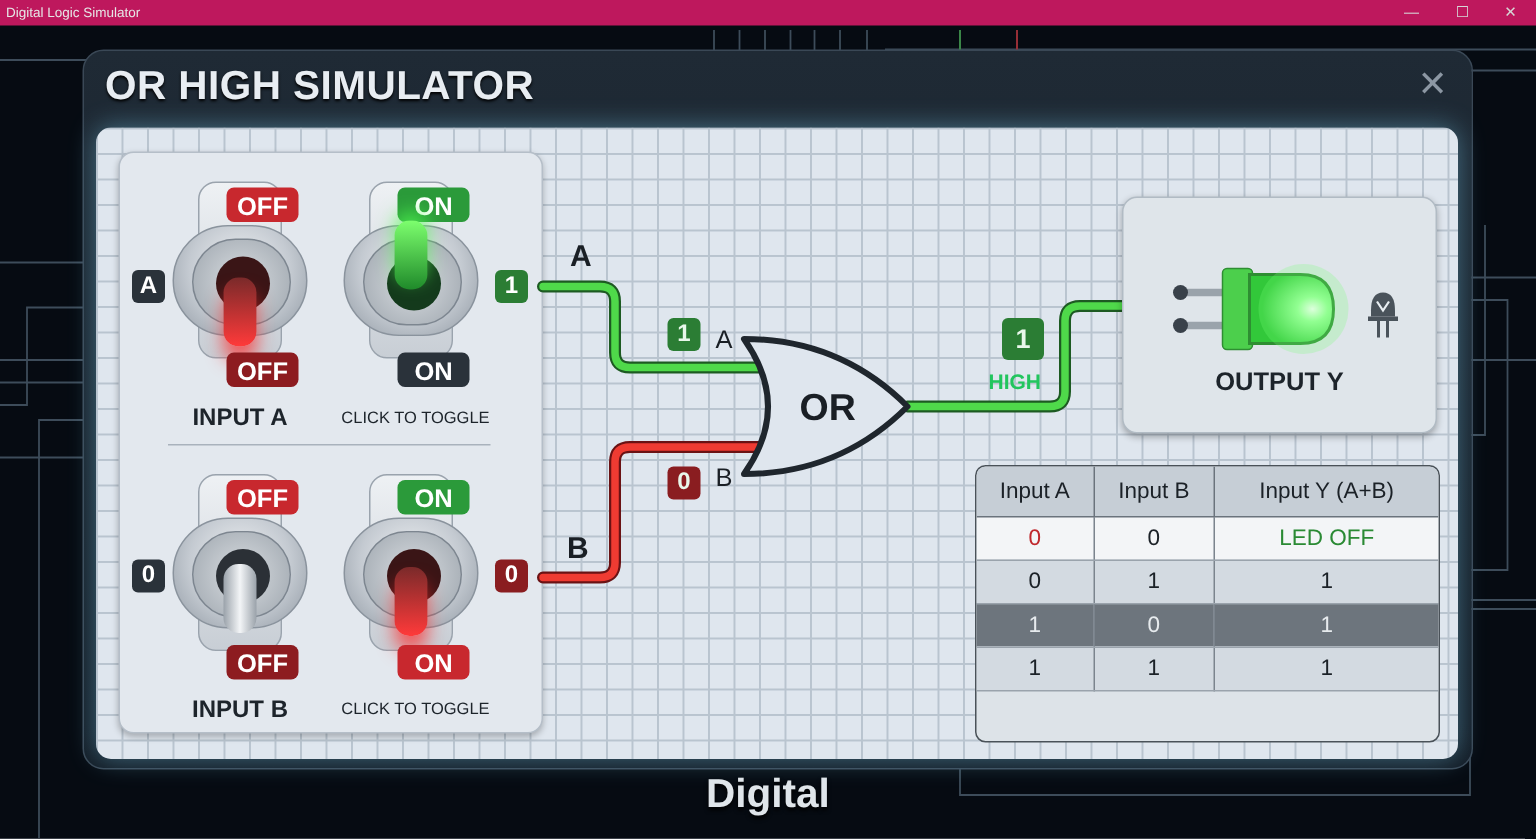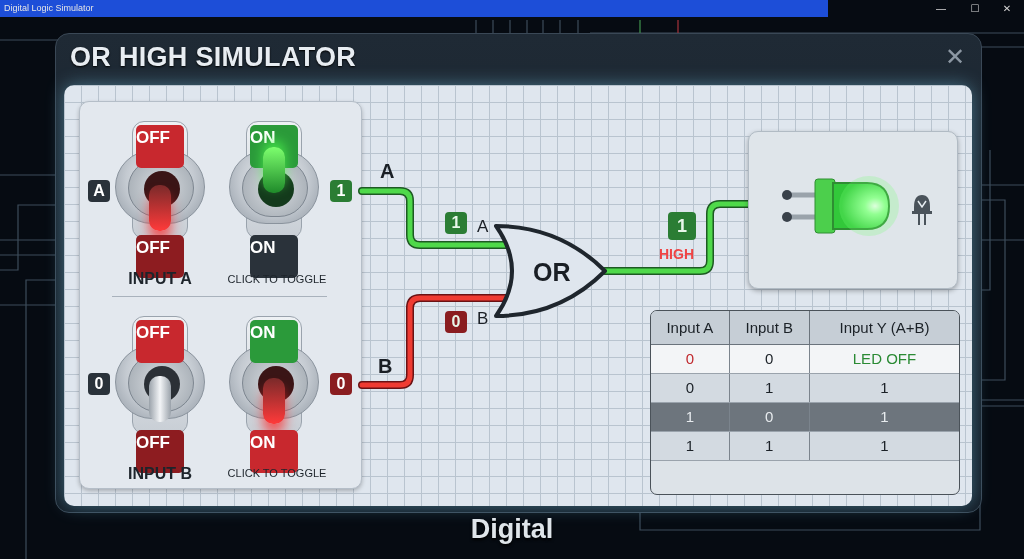--- a/index.html
+++ b/index.html
@@ -1,30 +1,30 @@
 <!DOCTYPE html>
 <html><head>
 <meta charset="utf-8">
 <style>
   * { box-sizing: border-box; margin: 0; padding: 0; }
   html, body { width: 1024px; height: 559px; overflow: hidden; background: #060b12; font-family: "Liberation Sans", "DejaVu Sans", sans-serif; }
-  .titlebar { position: absolute; left: 0; top: 0; width: 828px; height: 17px; background: #1d4ed8; color: #e6e6e6; font-size: 9px; line-height: 17px; padding-left: 4px; z-index: 5; }
+  .titlebar { position: absolute; left: 0; top: 0; width: 1024px; height: 17px; background: #be185d; color: #e6e6e6; font-size: 9px; line-height: 17px; padding-left: 4px; z-index: 5; }
   .titlebar .ctrl { position: absolute; top: 0; width: 34px; height: 17px; display: flex; align-items: center; justify-content: center; color: #d6d6d6; font-size: 10px; }
   .bg-circuit { position: absolute; left: 0; top: 17px; width: 1024px; height: 542px; }
   .app-frame { position: absolute; left: 55px; top: 33px; width: 927px; height: 480px; border-radius: 14px; background: linear-gradient(180deg, #1f2a35 0%, #131c26 100%); border: 1px solid #3a4856; }
   .app-title { position: absolute; left: 70px; top: 42px; color: #e8edf2; font-size: 27px; font-weight: bold; letter-spacing: 0.3px; text-shadow: 0 1px 2px #000; }
   .app-close { position: absolute; left: 942px; top: 44px; width: 26px; height: 26px; color: #8c97a3; font-size: 24px; line-height: 26px; text-align: center; }
   .workspace { position: absolute; left: 64px; top: 85px; width: 908px; height: 421px; border-radius: 10px; background-color: #dfe6ee;
     background-image: linear-gradient(#b9c4cf 1px, transparent 1px), linear-gradient(90deg, #b9c4cf 1px, transparent 1px);
     background-size: 17px 17px; box-shadow: 0 0 18px rgba(120,200,230,0.45); }
   .input-panel { position: absolute; left: 79px; top: 101px; width: 283px; height: 388px; border-radius: 10px; background: #e3e8ee; border: 1px solid #b5bec8; box-shadow: 0 2px 4px rgba(0,0,0,0.25); }
   .divider { position: absolute; left: 112px; top: 296px; width: 215px; height: 1px; background: #a9b2bc; }
   .toggle { position: absolute; width: 62px; height: 150px; }
   .toggle .plate { position: absolute; left: 3px; top: 16px; width: 56px; height: 118px; border-radius: 12px; background: linear-gradient(180deg, #eef1f4, #c8ced5); border: 1px solid #9aa3ad; }
-  .toggle .lab { position: absolute; left: 7px; width: 48px; height: 43px; border-radius: 5px; color: #fff; font-size: 17px; font-weight: bold; text-align: left; line-height: 25px; }
+  .toggle .lab { position: absolute; left: 22px; width: 48px; height: 23px; border-radius: 5px; color: #fff; font-size: 17px; font-weight: bold; text-align: center; line-height: 25px; }
   .toggle .lab.top { top: 20px; } .toggle .lab.bot { top: 130px; }
   .red { background: #c8282e; } .dred { background: #8d1c20; } .green { background: #2b9a3a; } .dark { background: #2a323a; }
   .nut { position: absolute; left: -14px; top: 45px; width: 90px; height: 74px; border-radius: 40px; background: radial-gradient(circle at 50% 40%, #f1f3f5 0%, #c4cad1 55%, #8f98a2 100%); border: 1px solid #8a939d; }
   .nut-in { position: absolute; left: 12px; top: 8px; width: 66px; height: 58px; border-radius: 30px; background: radial-gradient(circle, #d9dde1 0%, #9ea6ae 100%); border: 1px solid #7d8690; }
   .hole { position: absolute; left: 15px; top: 11px; width: 36px; height: 36px; border-radius: 50%; }
   .lever { position: absolute; width: 22px; height: 46px; border-radius: 10px; }
   .side-badge { position: absolute; width: 22px; height: 22px; border-radius: 4px; color: #fff; font-size: 16px; font-weight: bold; text-align: center; line-height: 22px; }
   .caption { position: absolute; color: #1d242b; font-weight: bold; text-align: center; }
   .wire-label { position: absolute; color: #1a1f25; font-size: 20px; font-weight: bold; }
   .sig-badge { position: absolute; width: 22px; height: 22px; border-radius: 4px; color: #e8f7ea; font-size: 16px; font-weight: bold; text-align: center; line-height: 22px; }
@@ -167,21 +167,21 @@
 </svg>
 
 <div class="wire-label" style="left:380px;top:160px">A</div>
 <div class="wire-label" style="left:378px;top:355px">B</div>
 <div class="sig-badge" style="left:445px;top:212px;background:#2b7d34">1</div>
 <div class="wire-label" style="left:477px;top:217px;font-size:17px;font-weight:normal">A</div>
 <div class="sig-badge" style="left:445px;top:311px;background:#8a1d20">0</div>
 <div class="wire-label" style="left:477px;top:309px;font-size:17px;font-weight:normal">B</div>
 <div class="wire-label" style="left:533px;top:258px;font-size:25px">OR</div>
 <div class="sig-badge" style="left:668px;top:212px;width:28px;height:28px;line-height:28px;font-size:18px;background:#2b7d34">1</div>
-<div class="wire-label" style="left:659px;top:246px;font-size:14px;color:#ef4444">HIGH</div>
+<div class="wire-label" style="left:659px;top:246px;font-size:14px;color:#22c55e">HIGH</div>
 
 <div class="led-card">
   <svg style="position:absolute;left:0;top:33px" width="210" height="80">
     <defs>
       <radialGradient id="glow" cx="0.75" cy="0.5" r="0.6">
         <stop offset="0" stop-color="#ffffff"></stop>
           <stop offset="0.3" stop-color="#9bff9b"></stop>
           <stop offset="1" stop-color="#32c83a"></stop>
       </radialGradient>
     </defs>
@@ -193,20 +193,21 @@
     <path d="M84 18 H118 Q140 18 140 41 Q140 64 118 64 H84 Z" fill="url(#glow)" stroke="#2e8e32" stroke-width="2"></path>
     <circle cx="120" cy="41" r="30" fill="rgba(120,255,120,0.25)"></circle>
   </svg>
   <svg style="position:absolute;left:160px;top:59px" width="26" height="36">
     <path d="M5 16 Q5 4 13 4 Q21 4 21 16 V20 H5 Z" fill="#4a535b"></path>
     <rect x="3" y="20" width="20" height="3" fill="#4a535b"></rect>
     <line x1="10" y1="23" x2="10" y2="34" stroke="#4a535b" stroke-width="2"></line>
     <line x1="16" y1="23" x2="16" y2="34" stroke="#4a535b" stroke-width="2"></line>
     <path d="M9 10 L13 16 L17 10" stroke="#e8eef2" stroke-width="1.5" fill="none"></path>
   </svg>
+  <div class="led-out">OUTPUT Y</div>
 </div>
 
 <div class="tt">
   <table>
     <thead>
       <tr>
         <th>Input A</th>
         <th>Input B</th>
         <th>Input Y (A+B)</th>
       </tr>

